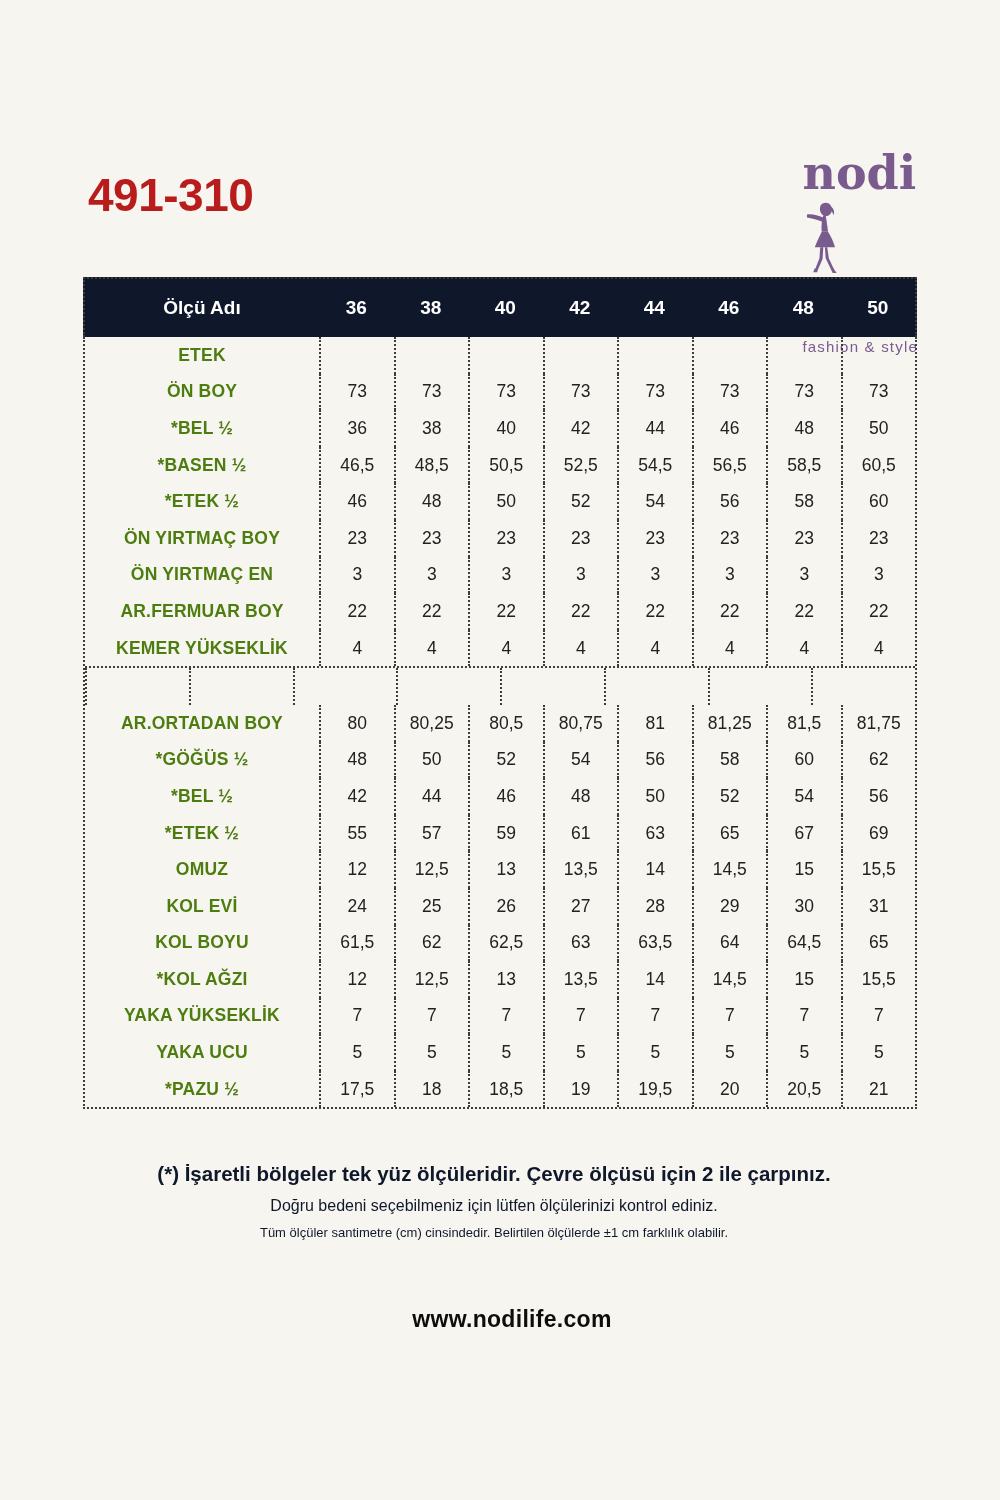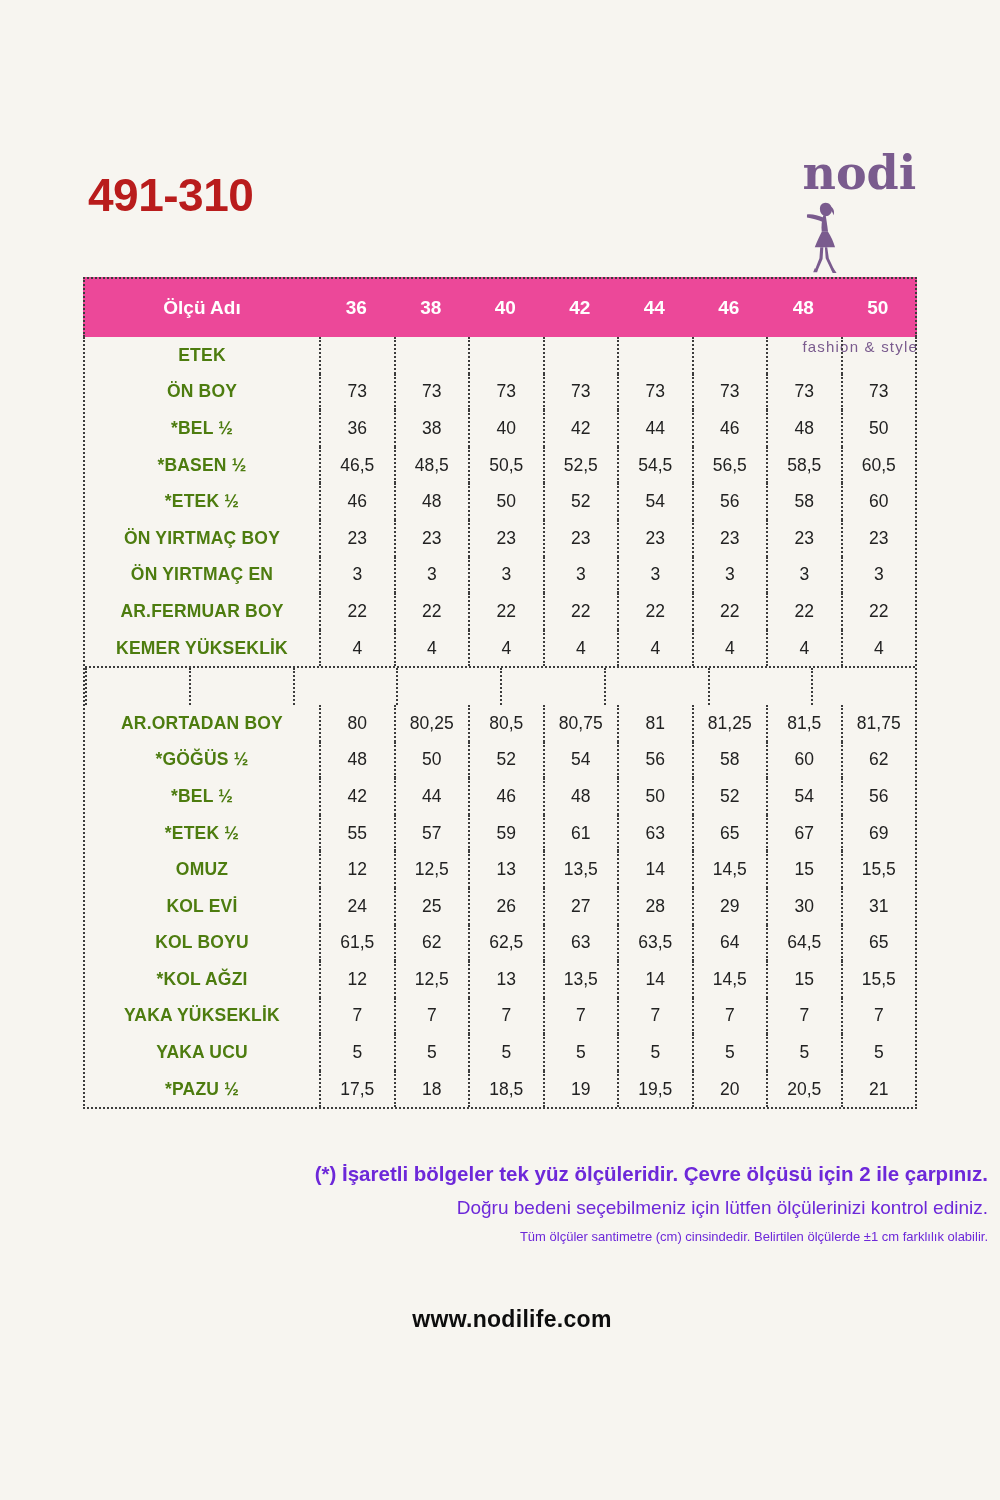--- a/index.html
+++ b/index.html
@@ -25,39 +25,39 @@
   .logo-fig{width:44px;height:78px;margin:0 -3px;position:relative;top:6px;}
   .logo-reg{font-size:14px;font-family:"Liberation Sans",sans-serif;font-weight:400;
     position:relative;top:-38px;left:4px;}
   .logo-tagline{
     font-family:"Liberation Sans",sans-serif;font-size:15px;letter-spacing:1.2px;
     margin-top:4px;padding-right:6px;font-weight:400;
   }
   
   .size-table{position:absolute;left:83px;top:277px;width:834px;}
   .thead{
-    display:flex;background:#ec4899;color:#fff;height:60px;
+    display:flex;background:#0f172a;color:#fff;height:60px;
     border:2px dotted #3c3c3c;border-bottom:none;box-sizing:border-box;
   }
   .cell{display:flex;align-items:center;justify-content:center;box-sizing:border-box;}
   .label{width:234px;flex:none;}
   .vcell{flex:1;}
   .thead .label{font-size:19px;font-weight:700;}
   .thead .vcell{font-size:19px;font-weight:700;}
   .tbody{
     border:2px dotted #3c3c3c;border-top:none;box-sizing:border-box;background:transparent;
   }
   .section.divided{border-top:2px dotted #3c3c3c;}
   .trow{display:flex;height:36.6px;}
   .trow .label{font-weight:700;font-size:17.5px;letter-spacing:0.2px;color:#4d7c0f;}
   .trow .vcell{border-left:2px dotted #3c3c3c;font-size:17.5px;color:#222;}
   
-  .notes{position:absolute;top:1162px;left:0;width:988px;text-align:right;color:#6d28d9;}
+  .notes{position:absolute;top:1162px;left:0;width:988px;text-align:center;color:#0f172a;}
   .note-1{font-size:20.5px;font-weight:700;margin:0 0 11px 0;}
-  .note-2{font-size:19px;margin:0 0 10px 0;}
+  .note-2{font-size:16px;margin:0 0 10px 0;}
   .note-3{font-size:13px;margin:0;}
   .website{
     position:absolute;top:1306px;left:12px;width:1000px;text-align:center;
     font-size:23px;font-weight:800;letter-spacing:0.3px;color:#0d0d0d;
   }
 </style>
 </head>
 <body>
 
 <div class="product-code">491-310</div>

